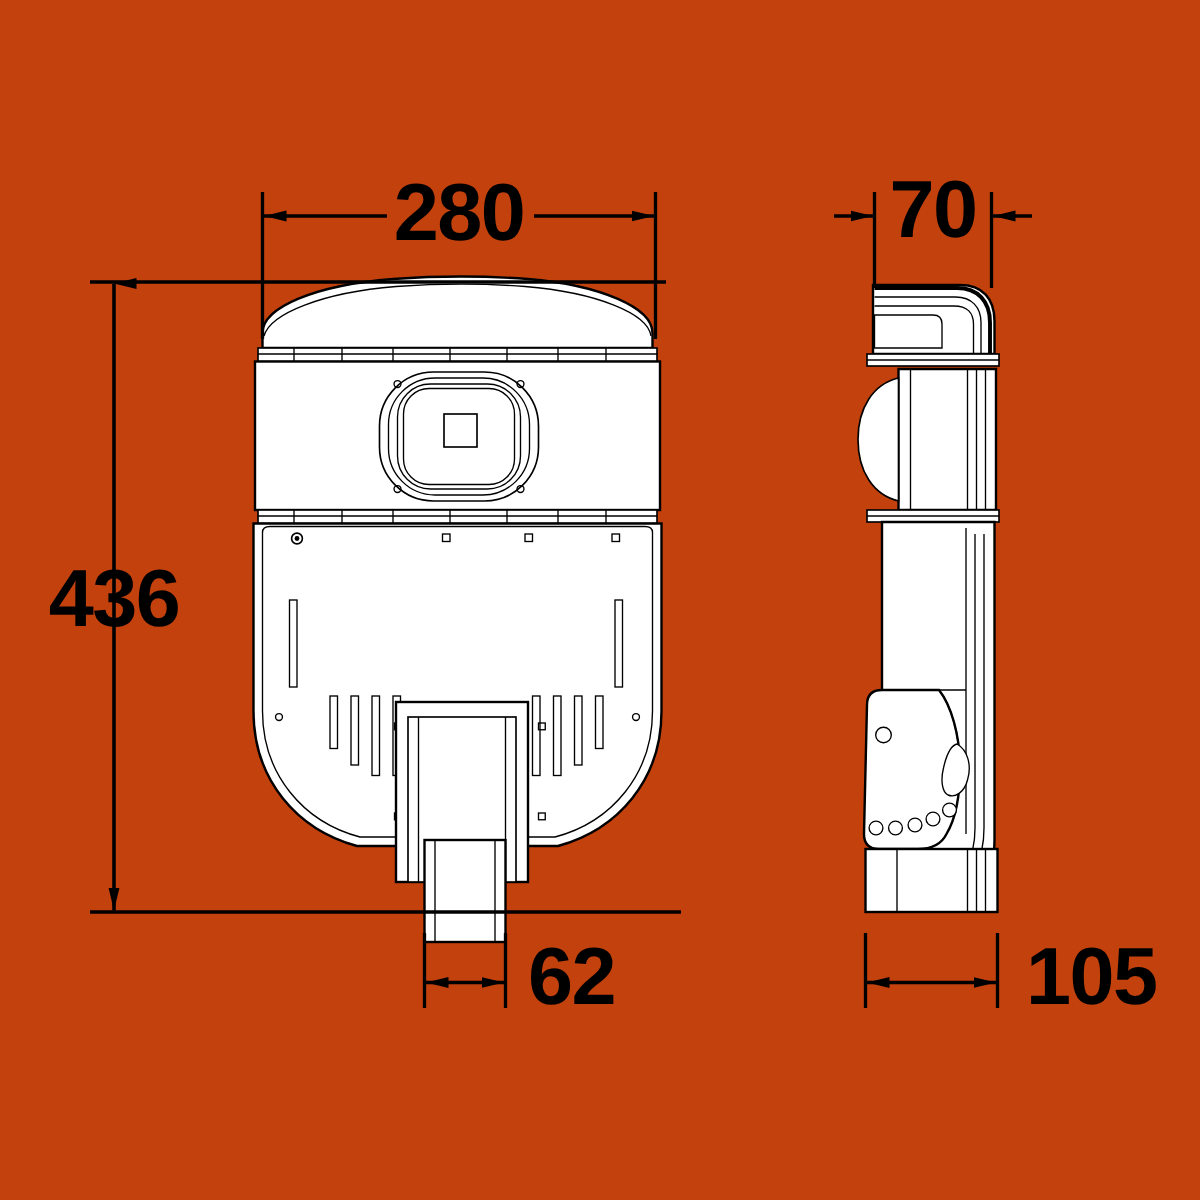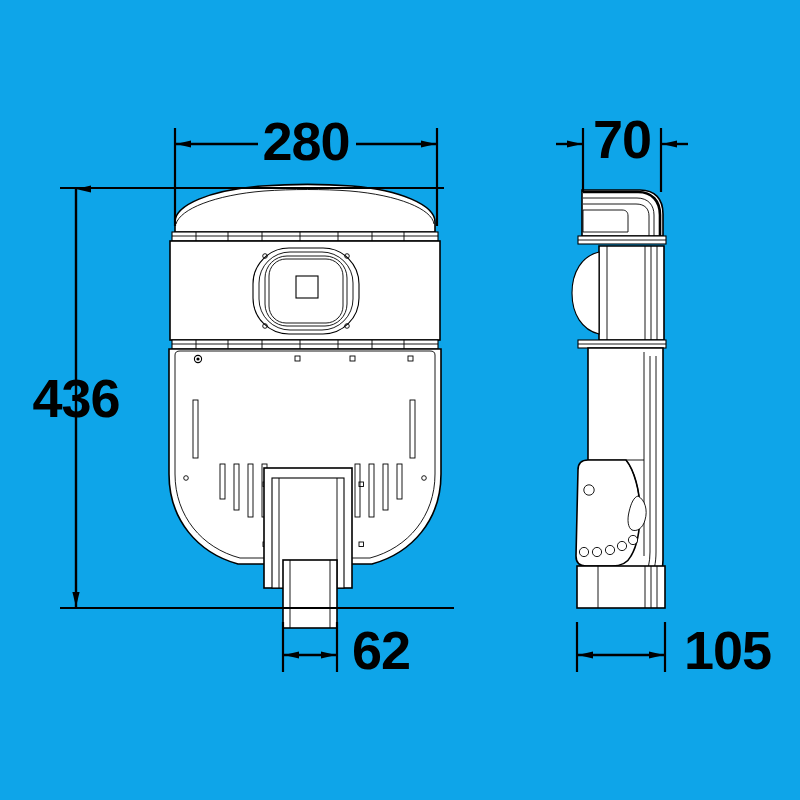--- a/index.html
+++ b/index.html
@@ -11,21 +11,21 @@
   body {
     width: 800px;
     height: 800px;
     overflow: hidden;
     font-family: "Liberation Sans", sans-serif;
   }
   #drawing-root {
     position: relative;
     width: 800px;
     height: 800px;
-    background: #0ea5e9;
+    background: #c2410c;
   }
   svg#cad {
     display: block;
     width: 800px;
     height: 800px;
   }
   .ln-thin {
     fill: none;
     stroke: #000000;
     stroke-width: 1.1;

